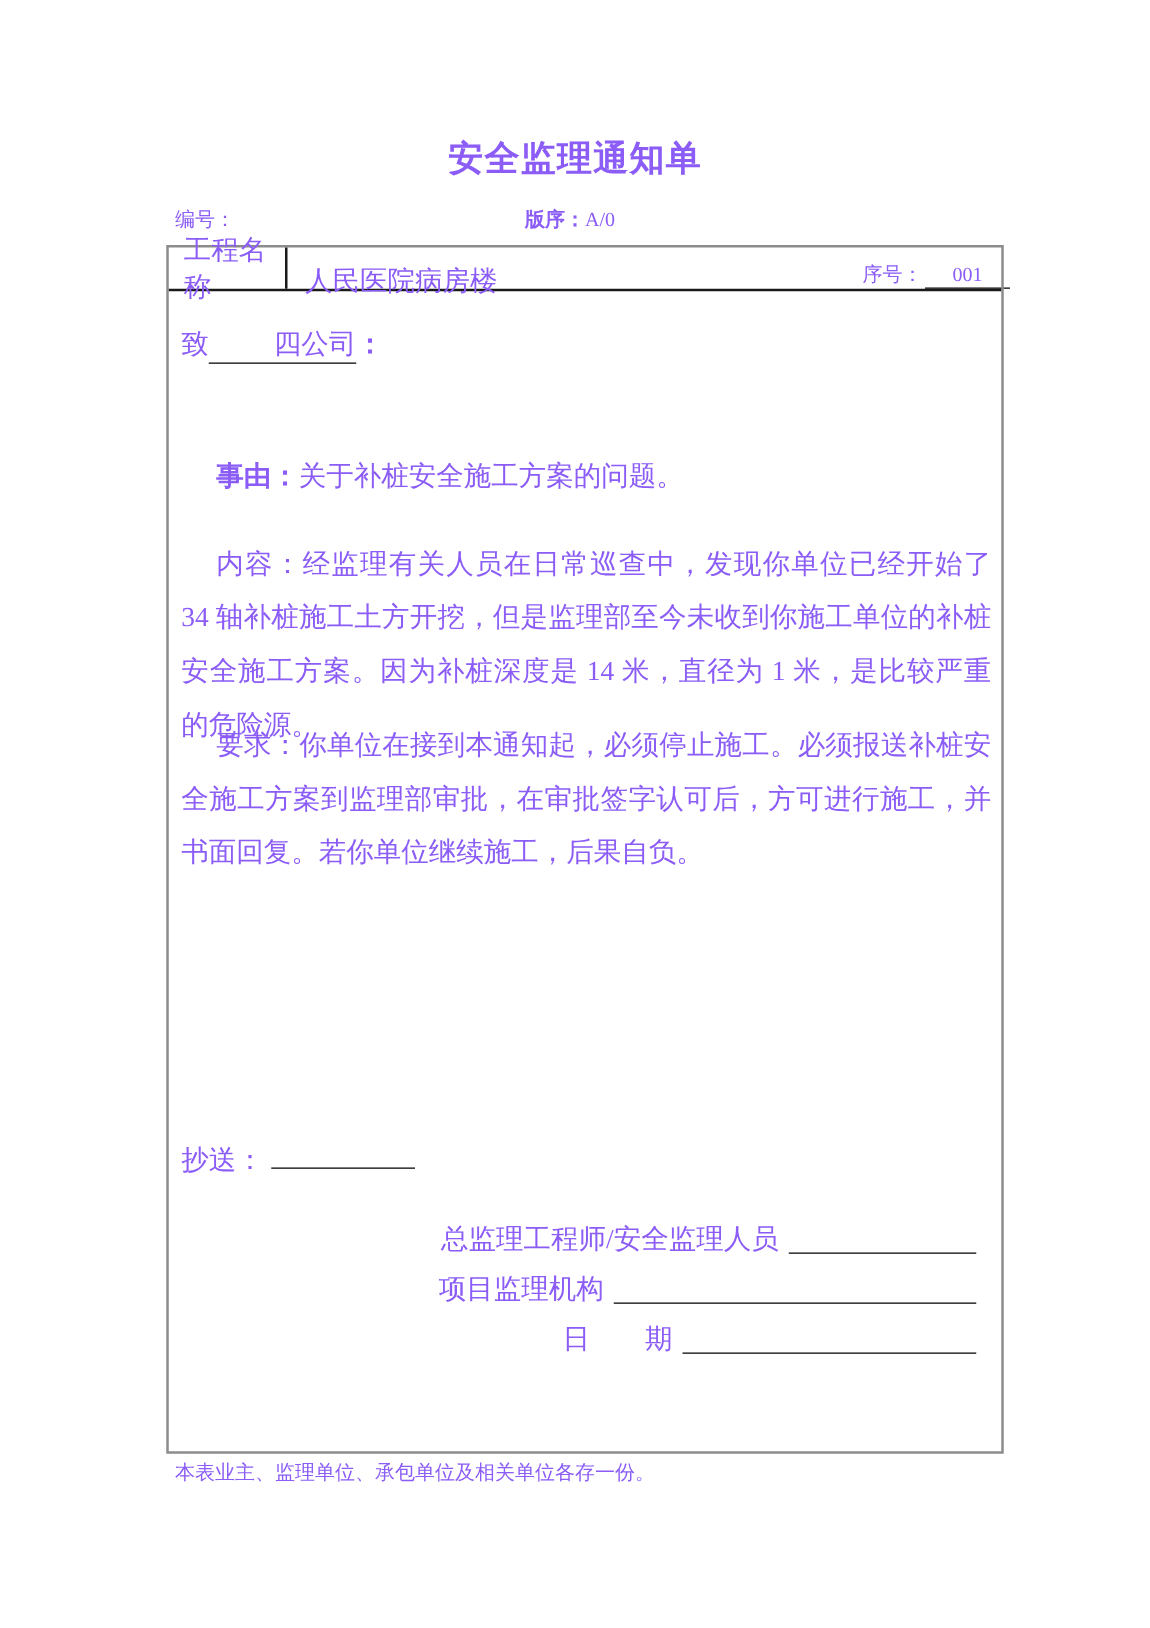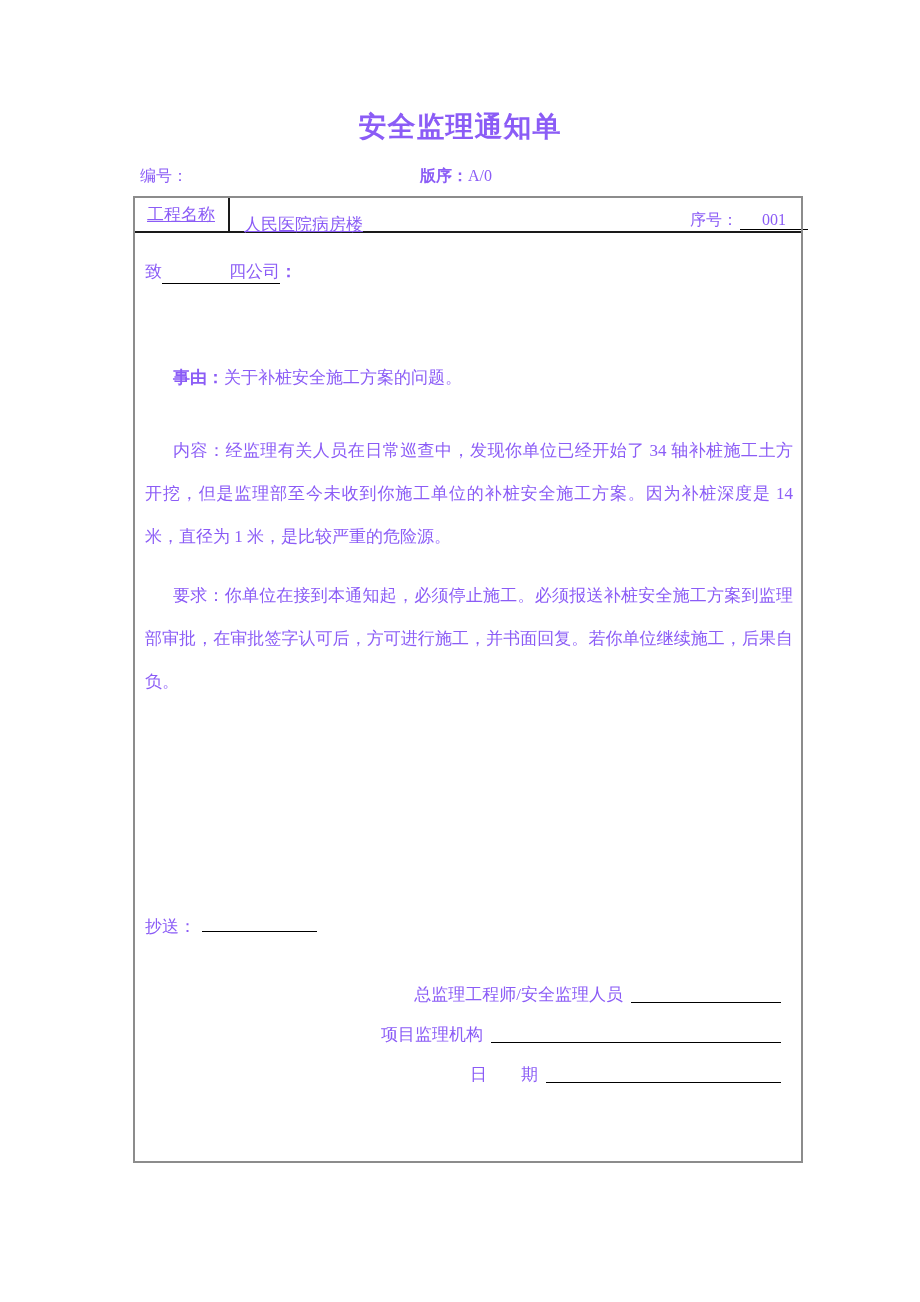--- a/index.html
+++ b/index.html
@@ -26,22 +26,21 @@
   .meta-version .meta-label{font-weight:700;}
   .meta-serial{position:absolute;left:557px;top:0;margin-top:44px;}
   .serial-value{
     display:inline-block;min-width:68px;text-align:center;
     border-bottom:1px solid #000;margin-left:2px;
   }
   
   .form-table{
     position:absolute;top:196px;left:133px;width:670px;height:967px;
     border:2px solid #8c8c8c;box-sizing:border-box;
-    font-size:17px;
-    text-decoration:underline;
+    font-size:22px;
   }
   .header-row{display:flex;height:35px;border-bottom:2px solid #1a1a1a;box-sizing:border-box;}
   .cell-project-label{
     width:95px;box-sizing:border-box;border-right:2px solid #1a1a1a;
     display:flex;align-items:center;padding-left:12px;
   }
   .cell-project-value{flex:1;display:flex;align-items:center;padding-left:14px;margin-top:20px;}
   .body-cell{position:relative;height:calc(100% - 35px);}
   .to-line{position:absolute;top:27px;left:10px;}
   .to-fill{
@@ -121,14 +120,15 @@
         </div>
         <div class="sig-line">
           <span>日　　期</span>
           <span class="sig-fill sig-fill-3"></span>
         </div>
       </div>
 
     </div>
   </div>
 
+  <div class="footer-note">本表业主、监理单位、承包单位及相关单位各存一份。</div>
 
 </div>
 
 </body></html>

